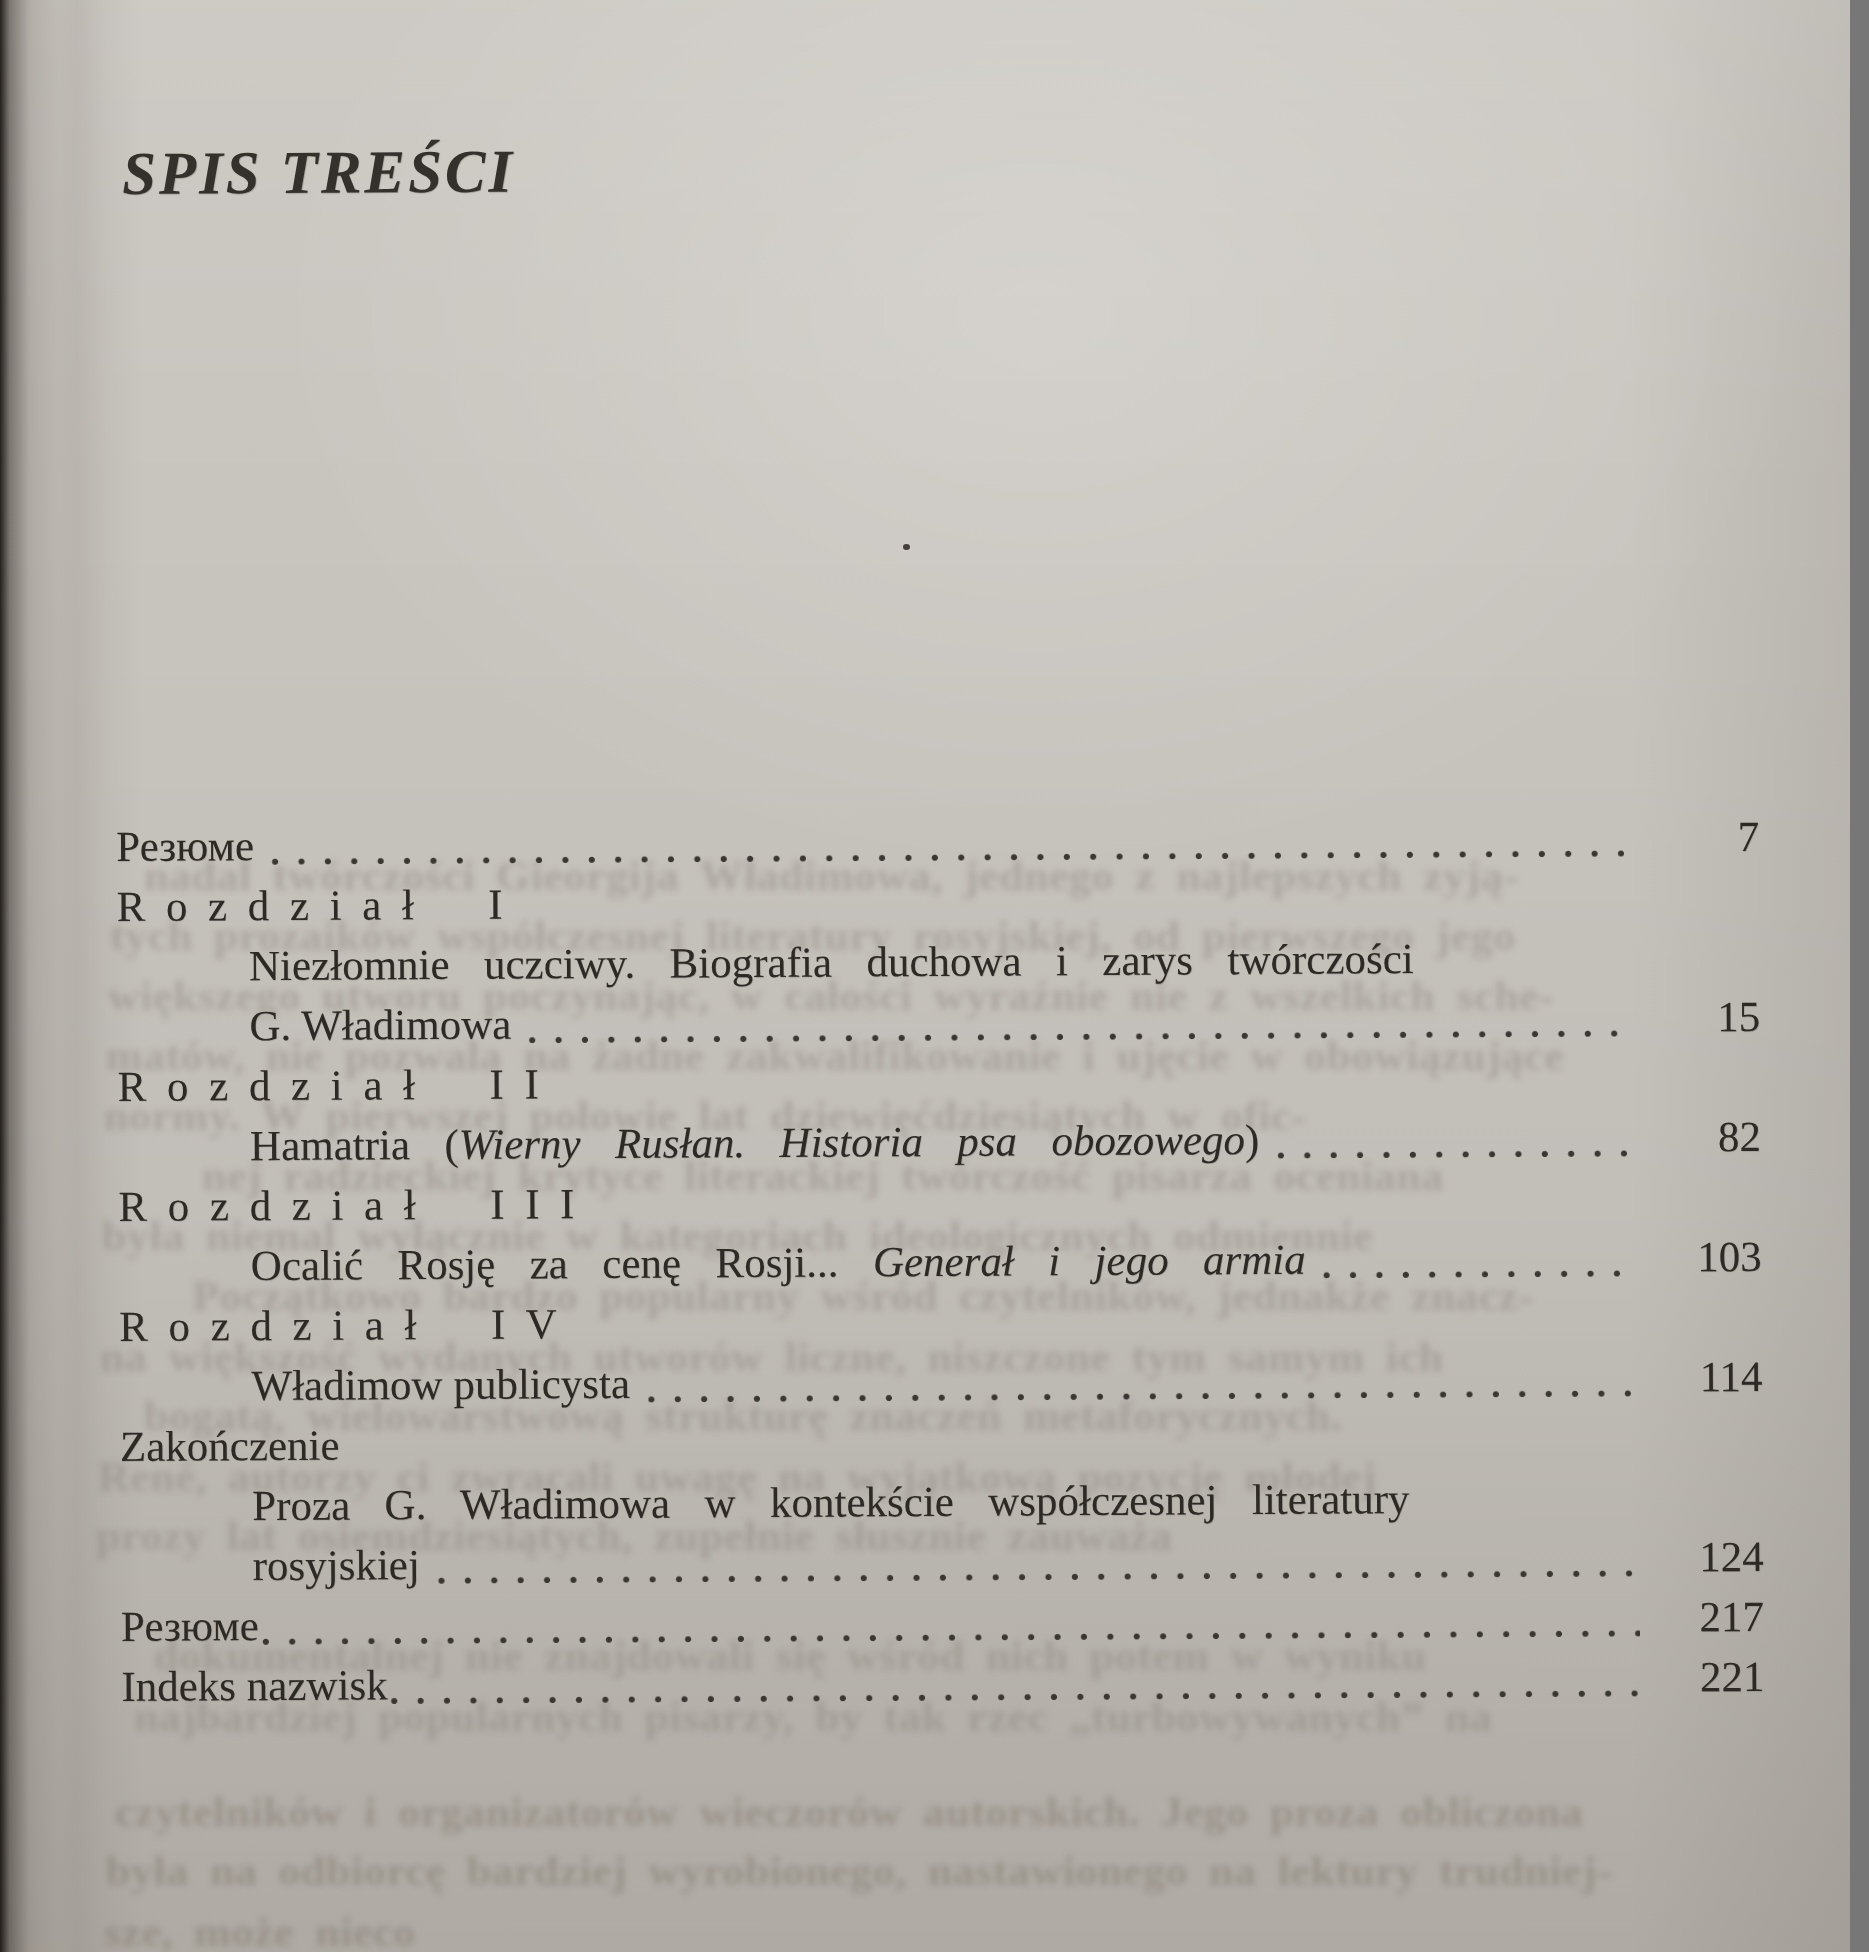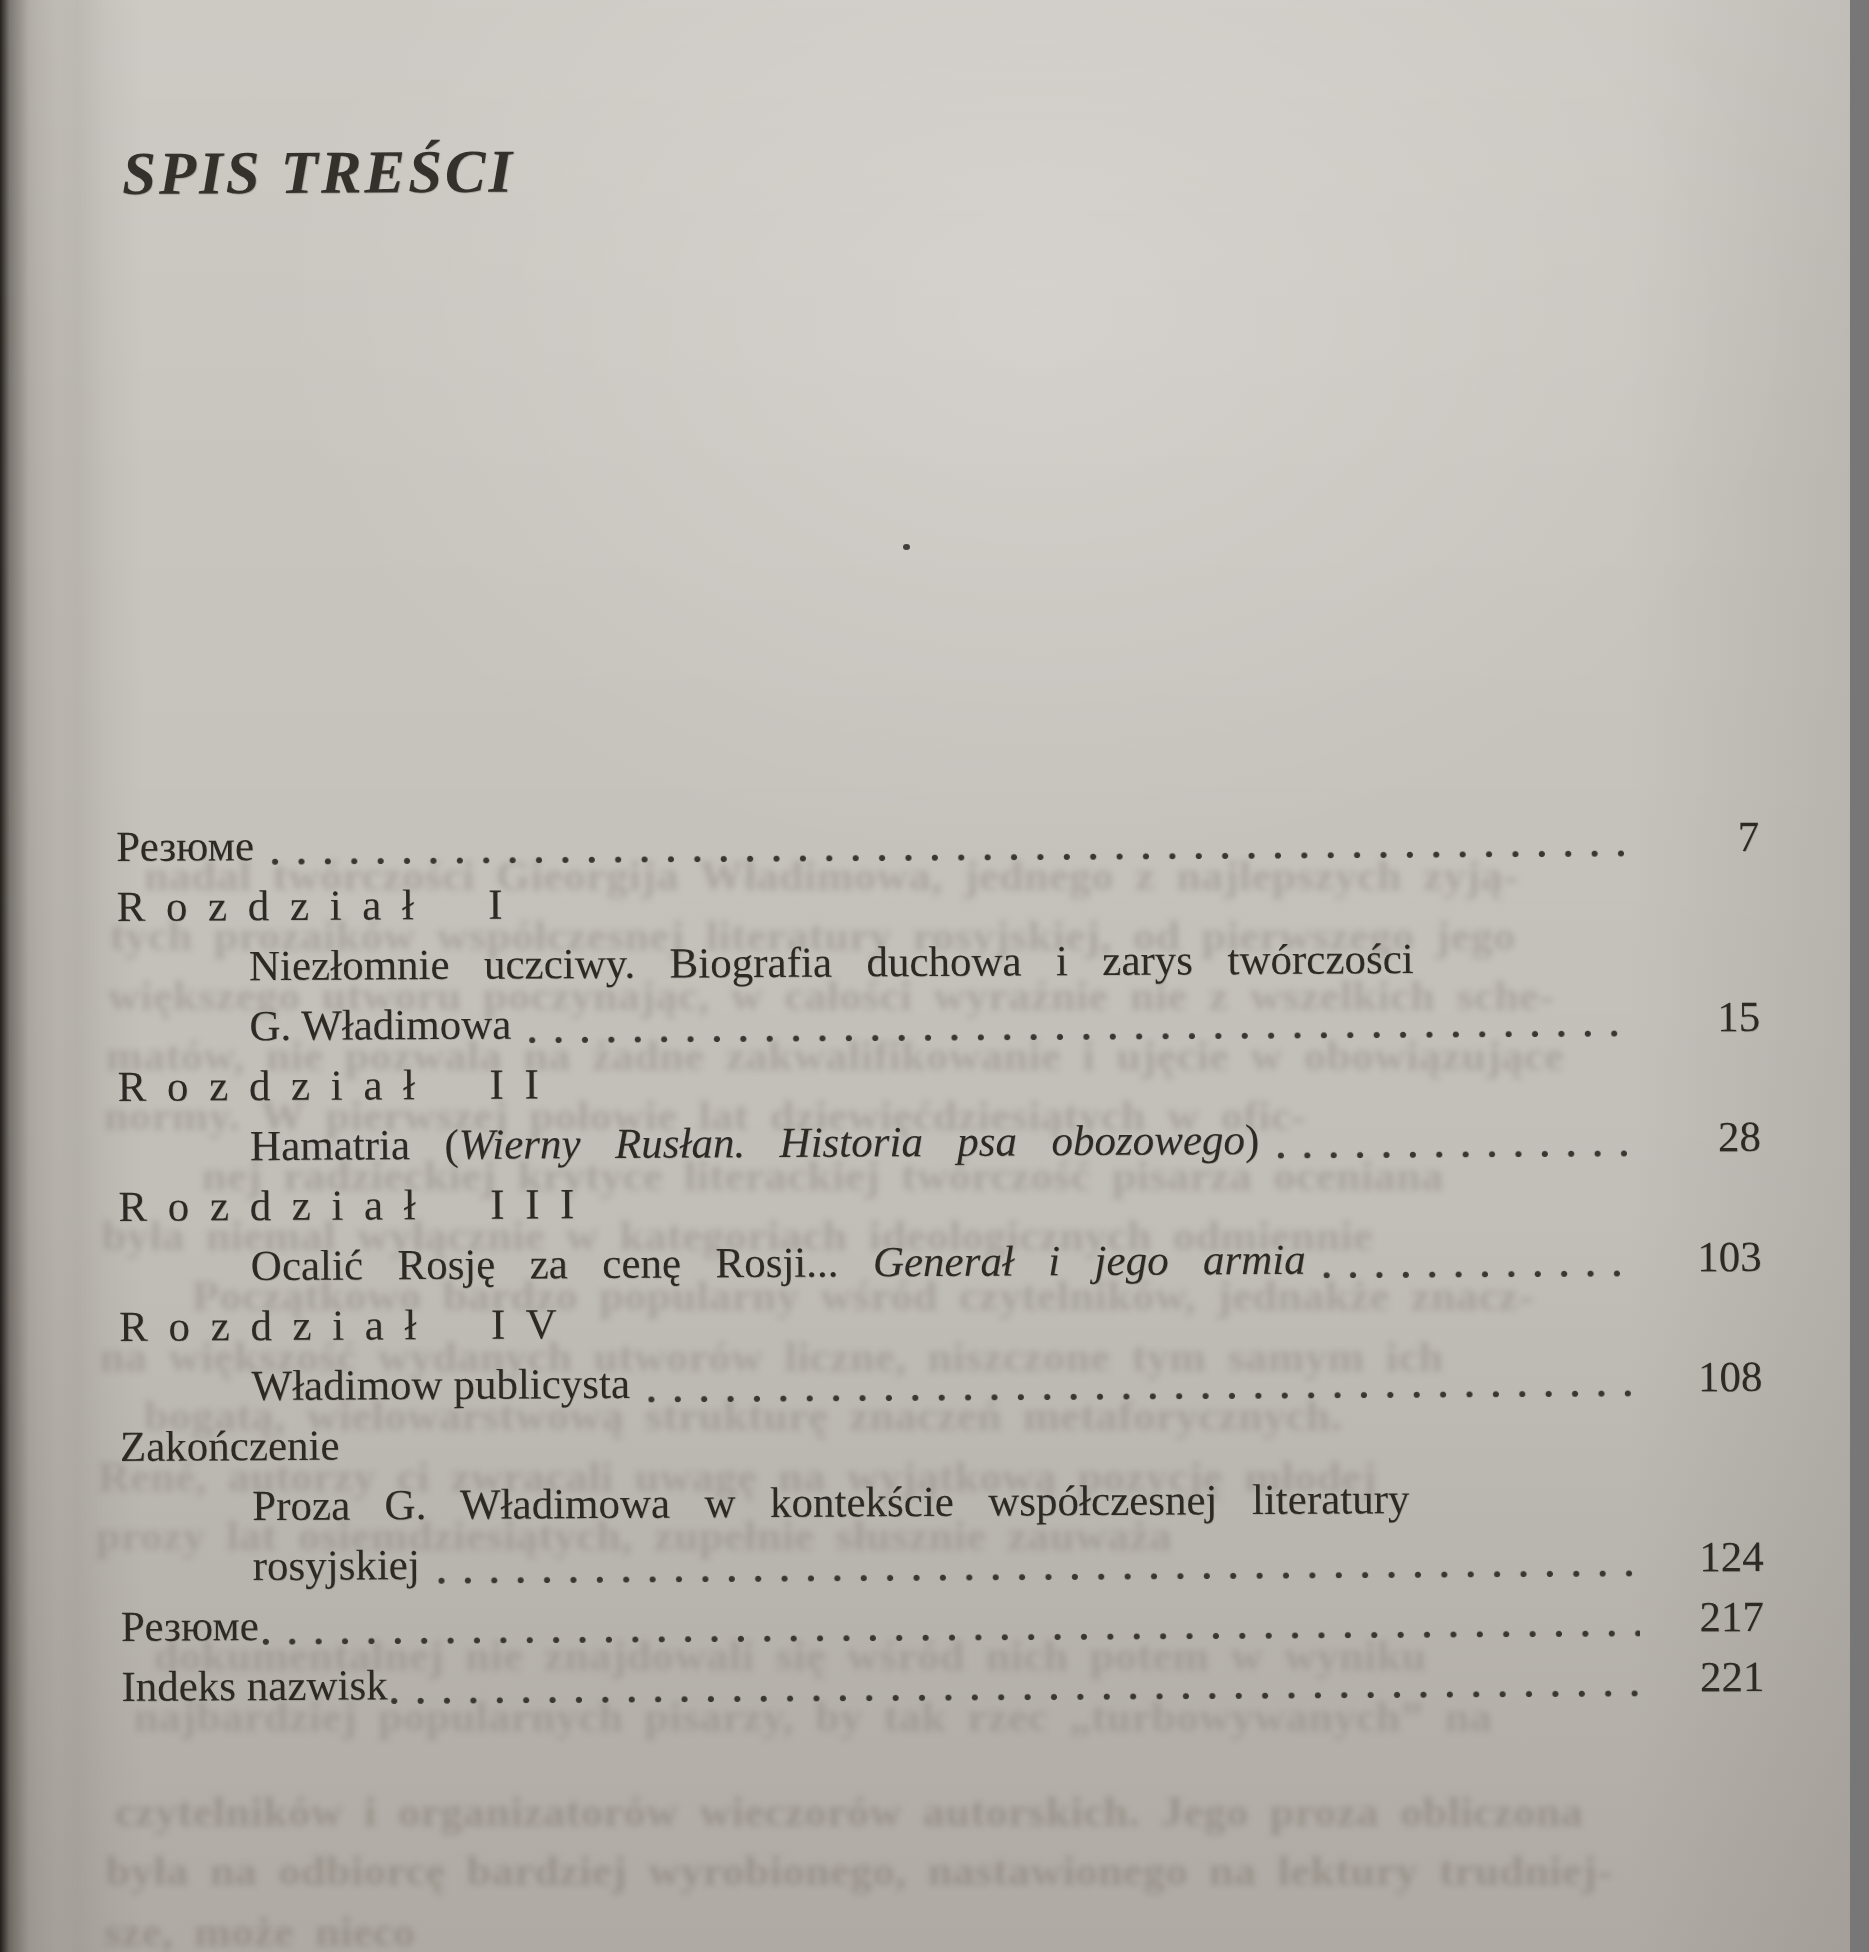--- a/index.html
+++ b/index.html
@@ -106,39 +106,39 @@
           <span class="dot-leader"></span>
           <span class="page-number">15</span>
         </div>
         <div class="toc-row">
           <span class="chapter-word">Rozdział</span>
           <span class="chapter-numeral">II</span>
         </div>
         <div class="toc-row indent1 wide">
           <span class="toc-label"><span>Hamatria (</span><span class="it">Wierny Rusłan. Historia psa obozowego</span><span>)</span></span>
           <span class="dot-leader"></span>
-          <span class="page-number">28</span>
+          <span class="page-number">82</span>
         </div>
         <div class="toc-row">
           <span class="chapter-word">Rozdział</span>
           <span class="chapter-numeral">III</span>
         </div>
         <div class="toc-row indent1 wide">
           <span class="toc-label"><span>Ocalić Rosję za cenę Rosji... </span><span class="it">Generał i jego armia</span></span>
           <span class="dot-leader"></span>
           <span class="page-number">103</span>
         </div>
         <div class="toc-row">
           <span class="chapter-word">Rozdział</span>
           <span class="chapter-numeral">IV</span>
         </div>
         <div class="toc-row indent1">
           <span class="toc-label"><span>Władimow publicysta</span></span>
           <span class="dot-leader"></span>
-          <span class="page-number">108</span>
+          <span class="page-number">114</span>
         </div>
         <div class="toc-row">
           <span class="toc-label"><span>Zakończenie</span></span>
         </div>
         <div class="toc-row indent1 wide">
           <span class="toc-label"><span>Proza G. Władimowa w kontekście współczesnej literatury</span></span>
         </div>
         <div class="toc-row indent1">
           <span class="toc-label"><span>rosyjskiej</span></span>
           <span class="dot-leader"></span>

